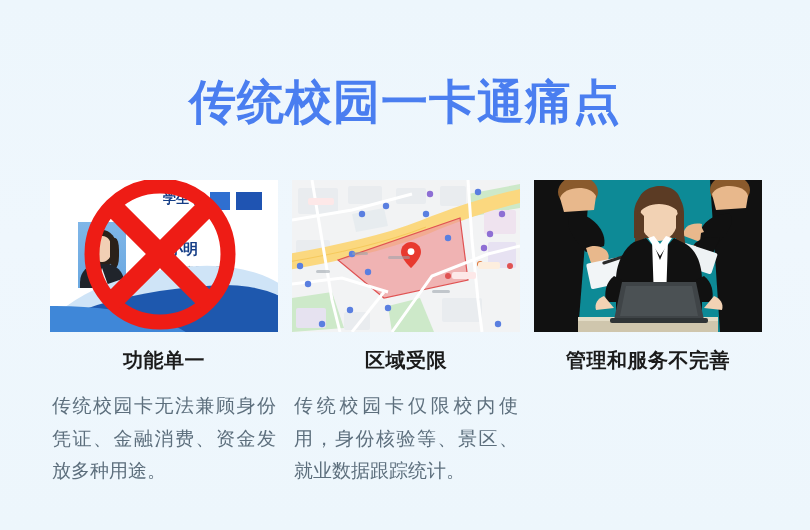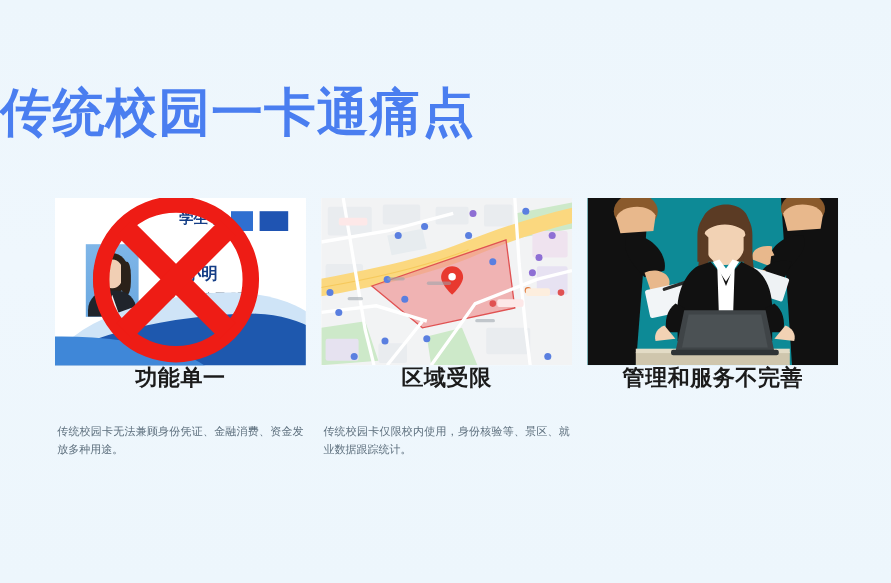--- a/index.html
+++ b/index.html
@@ -20,21 +20,21 @@
     background: linear-gradient(180deg, #edf6fc 0%, #eff7fd 45%, #edf6fc 100%);
     box-sizing: border-box;
   }
 
   
   .title {
     position: absolute;
     top: 78px;
     left: 0;
     width: 810px;
-    text-align: left;
+    text-align: center;
     font-size: 47px;
     font-weight: bold;
     letter-spacing: 1px;
     color: #4a7ef0;
     line-height: 1;
     white-space: nowrap;
   }
 
   
   .cards {
@@ -49,30 +49,31 @@
     width: 228px;
   }
   .thumb {
     position: relative;
     width: 228px;
     height: 152px;
     overflow: hidden;
     background: #fff;
   }
   .caption {
+    margin-top: 16px;
     text-align: center;
     font-size: 20px;
     font-weight: bold;
     color: #1b1b1b;
     letter-spacing: 0.5px;
     line-height: 1.2;
   }
   .desc {
-    margin-top: 28px;
-    font-size: 10px;
+    margin-top: 18px;
+    font-size: 19px;
     line-height: 1.72;
     color: #5d6f7d;
     text-align: justify;
     text-align-last: left;
     padding: 0 2px;
   }
   .card-2 .caption, .card-3 .caption { }
 
   
   .idcard {

